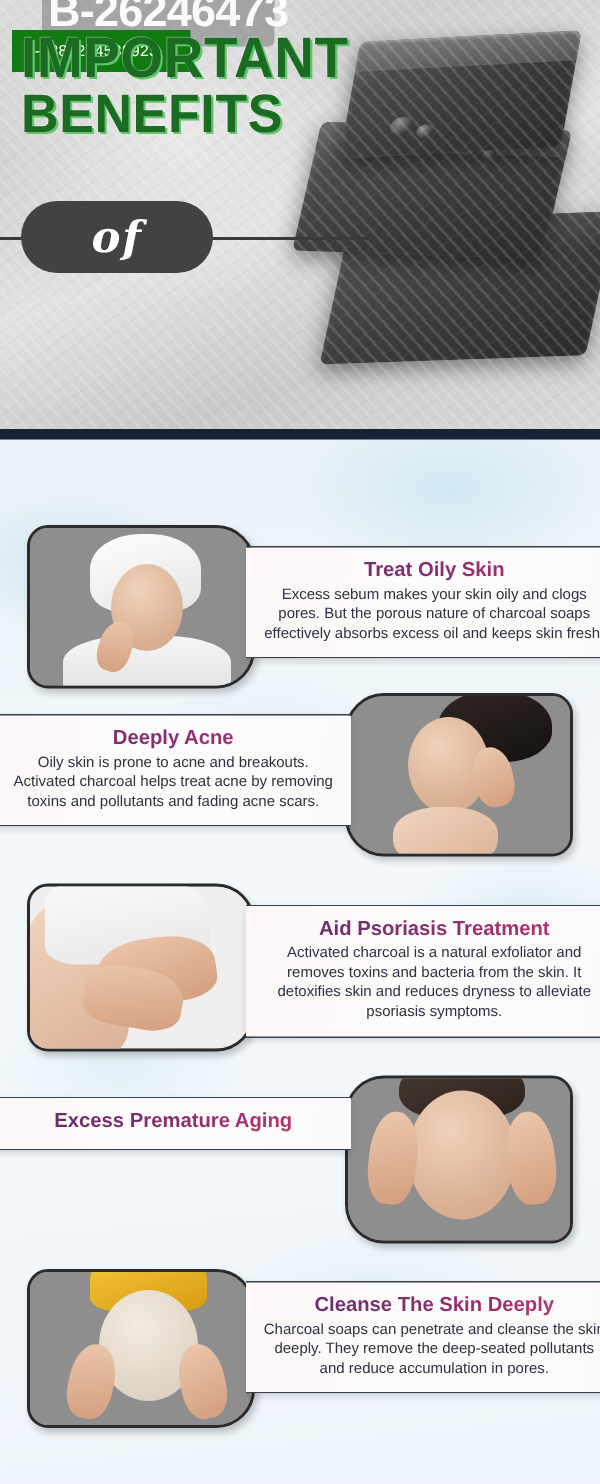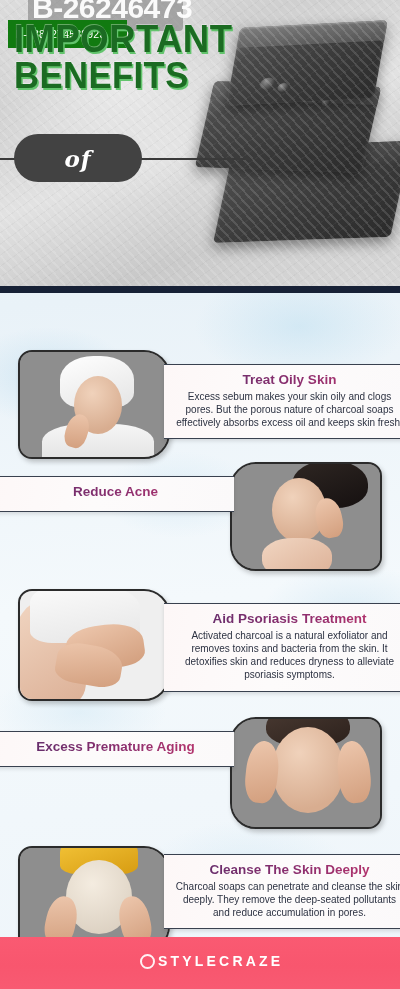--- a/index.html
+++ b/index.html
@@ -84,21 +84,21 @@
   .of-rule{
     position:absolute; left:0; top:24px; width:250px; height:2px;
     background:#3a3a3a;
   }
   .of-pill{
     position:absolute; left:14px; top:0; width:128px; height:48px;
     background:#424242; border-radius:26px;
     display:flex; align-items:center; justify-content:center;
   }
   .of-pill span{
-    color:#ffffff; font-size:23px;
+    color:#ffffff; font-size:29px;
     font-family:"DejaVu Serif", serif; font-style:italic; font-weight:bold;
     letter-spacing:1px;
   }
 
   .sub-block{ position:absolute; left:14px; top:186px; z-index:5; }
   .sub-line{
     font-weight:bold; letter-spacing:.5px; line-height:.92;
     color:#111111; font-size:40px;
     text-shadow: 2px 2px 0 rgba(255,255,255,.75), 3px 3px 2px rgba(0,0,0,.28);
     transform:scaleX(.93); transform-origin:left;
@@ -248,21 +248,22 @@
       <div class="ph">
         <div class="bgf"></div>
         <div class="hair" style="left:60px;top:-4px;width:76px;height:48px;"></div>
         <div class="skin" style="left:40px;top:14px;width:54px;height:64px;"></div>
         <div class="limb" style="left:30px;top:74px;width:70px;height:40px;"></div>
         <div class="hand" style="left:84px;top:34px;width:26px;height:40px;transform:rotate(-12deg);"></div>
       </div>
     </div>
     <div class="panel left-cap" style="left:-18px;width:252px;">
       <div class="panel-inner" style="padding-left:24px;">
-        <div class="c-title">Reduce Acne</div>
+        <div class="c-title">Deeply Acne</div>
+        <div class="c-body">Oily skin is prone to acne and breakouts. Activated charcoal helps treat acne by removing toxins and pollutants and fading acne scars.</div>
       </div>
     </div>
   </div>
 
   <div class="card" style="top:589px;height:118px;">
     <div class="thumb" style="left:18px;width:152px;height:112px;border-radius:14px 26px 26px 14px;">
       <div class="ph">
         <div class="bgf" style="background:#efefef;"></div>
         <div class="limb" style="left:-6px;top:10px;width:72px;height:102px;border-radius:40% 30% 20% 30%;"></div>
         <div class="robe" style="left:10px;top:-6px;width:110px;height:58px;border-radius:30% 40% 20% 20%;background:linear-gradient(170deg,#fbfbfb,#e6e6e6);"></div>
@@ -306,26 +307,20 @@
       </div>
     </div>
     <div class="panel right-cap" style="left:164px;width:252px;top:8px;">
       <div class="panel-inner">
         <div class="c-title">Cleanse The Skin Deeply</div>
         <div class="c-body">Charcoal soaps can penetrate and cleanse the skin deeply. They remove the deep-seated pollutants and reduce accumulation in pores.</div>
       </div>
     </div>
   </div>
 
-  <div class="footer">
-    <div class="brand">
-      <div class="brand-mark"></div>
-      <div class="brand-text">STYLECRAZE</div>
-    </div>
-  </div>
 
   <div class="wm-grey" style="position:absolute;left:28px;bottom:35px;">
     <span>B-26246473</span>
   </div>
 
   <div class="wm-green" style="position:absolute;left:8px;bottom:6px;">
     <span>B-8886274588923</span>
   </div>
 
 </div>

